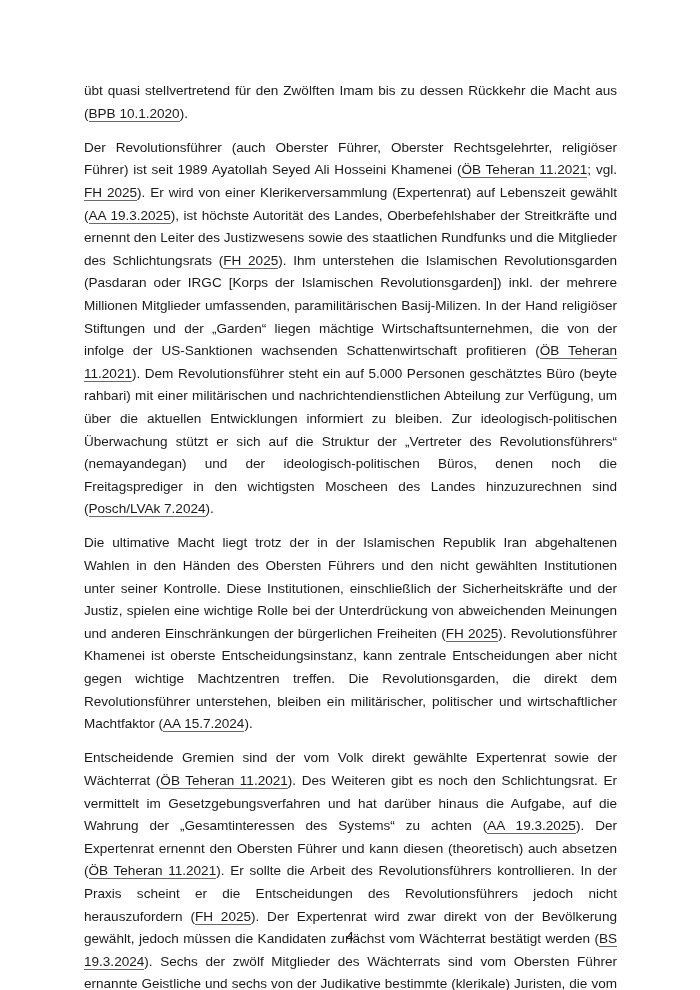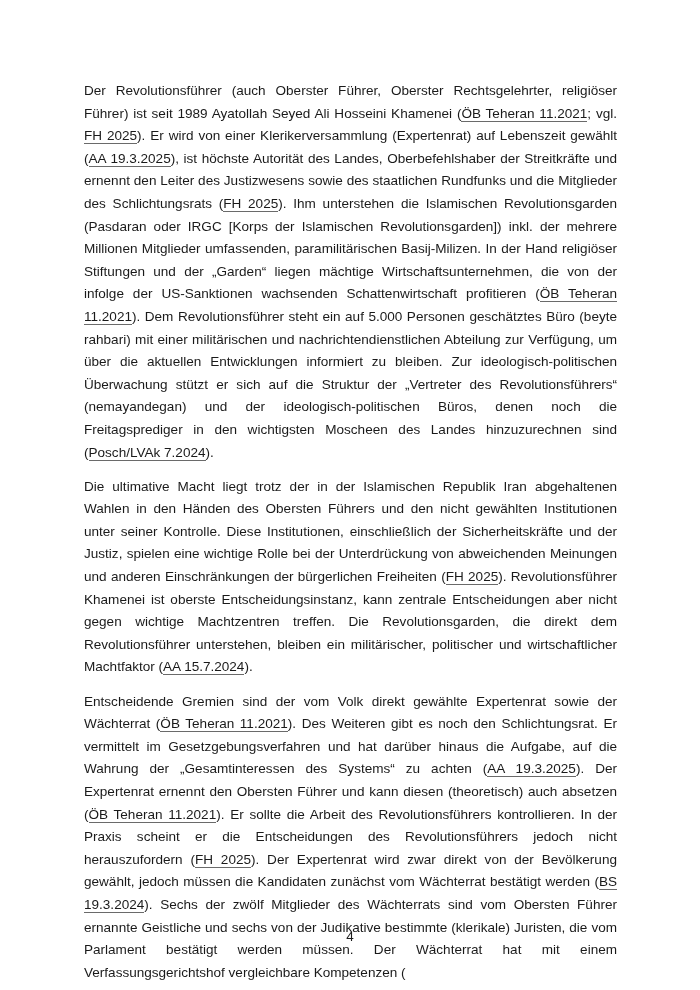--- a/index.html
+++ b/index.html
@@ -17,17 +17,18 @@
   }
   .pagenum {
     position: absolute; left: 0; width: 700px; top: 929px; text-align: center;
     font-family: "Liberation Sans", sans-serif; font-size: 13.5px; color: #1a1a1a;
   }
 </style>
 </head>
 <body>
 
 <div class="page" id="page">
+    <p class="para"><span>übt quasi stellvertretend für den Zwölften Imam bis zu dessen Rückkehr die Macht aus (</span><a class="ref">BPB 10.1.2020</a><span>).</span></p>
     <p class="para"><span>Der Revolutionsführer (auch Oberster Führer, Oberster Rechtsgelehrter, religiöser Führer) ist seit 1989 Ayatollah Seyed Ali Hosseini Khamenei (</span><a class="ref">ÖB Teheran 11.2021</a><span>; vgl. </span><a class="ref">FH 2025</a><span>). Er wird von einer Klerikerversammlung (Expertenrat) auf Lebenszeit gewählt (</span><a class="ref">AA 19.3.2025</a><span>), ist höchste Autorität des Landes, Oberbefehlshaber der Streitkräfte und ernennt den Leiter des Justizwe­sens sowie des staatlichen Rundfunks und die Mitglieder des Schlichtungsrats (</span><a class="ref">FH 2025</a><span>). Ihm unterstehen die Islamischen Revolutionsgarden (Pasdaran oder IRGC [Korps der Islamischen Revolutionsgarden]) inkl. der mehrere Millionen Mitglieder umfassenden, paramilitärischen Ba­sij-Milizen. In der Hand religiöser Stiftungen und der „Garden“ liegen mächtige Wirtschaftsunter­nehmen, die von der infolge der US-Sanktionen wachsenden Schattenwirtschaft profitieren (</span><a class="ref">ÖB Teheran 11.2021</a><span>). Dem Revolutionsführer steht ein auf 5.000 Personen geschätztes Büro (beyt­e rahbari) mit einer militärischen und nachrichtendienstlichen Abteilung zur Verfügung, um über die aktuellen Entwicklungen informiert zu bleiben. Zur ideologisch-politischen Überwachung stützt er sich auf die Struktur der „Vertreter des Revolutionsführers“ (nemayandegan) und der ideologisch-politischen Büros, denen noch die Freitagsprediger in den wichtigsten Moscheen des Landes hinzuzurechnen sind (</span><a class="ref">Posch/LVAk 7.2024</a><span>).</span></p>
     <p class="para"><span>Die ultimative Macht liegt trotz der in der Islamischen Republik Iran abgehaltenen Wahlen in den Händen des Obersten Führers und den nicht gewählten Institutionen unter seiner Kontrolle. Die­se Institutionen, einschließlich der Sicherheitskräfte und der Justiz, spielen eine wichtige Rolle bei der Unterdrückung von abweichenden Meinungen und anderen Einschränkungen der bür­gerlichen Freiheiten (</span><a class="ref">FH 2025</a><span>). Revolutionsführer Khamenei ist oberste Entscheidungsinstanz, kann zentrale Entscheidungen aber nicht gegen wichtige Machtzentren treffen. Die Revoluti­onsgarden, die direkt dem Revolutionsführer unterstehen, bleiben ein militärischer, politischer und wirtschaftlicher Machtfaktor (</span><a class="ref">AA 15.7.2024</a><span>).</span></p>
     <p class="para"><span>Entscheidende Gremien sind der vom Volk direkt gewählte Expertenrat sowie der Wächterrat (</span><a class="ref">ÖB Teheran 11.2021</a><span>). Des Weiteren gibt es noch den Schlichtungsrat. Er vermittelt im Gesetz­gebungsverfahren und hat darüber hinaus die Aufgabe, auf die Wahrung der „Gesamtinteressen des Systems“ zu achten (</span><a class="ref">AA 19.3.2025</a><span>). Der Expertenrat ernennt den Obersten Führer und kann diesen (theoretisch) auch absetzen (</span><a class="ref">ÖB Teheran 11.2021</a><span>). Er sollte die Arbeit des Revo­lutionsführers kontrollieren. In der Praxis scheint er die Entscheidungen des Revolutionsführers jedoch nicht herauszufordern (</span><a class="ref">FH 2025</a><span>). Der Expertenrat wird zwar direkt von der Bevölke­rung gewählt, jedoch müssen die Kandidaten zunächst vom Wächterrat bestätigt werden (</span><a class="ref">BS 19.3.2024</a><span>). Sechs der zwölf Mitglieder des Wächterrats sind vom Obersten Führer ernannte Geistliche und sechs von der Judikative bestimmte (klerikale) Juristen, die vom Parlament be­stätigt werden müssen. Der Wächterrat hat mit einem Verfassungsgerichtshof vergleichbare Kompetenzen (</span></p>
   </div>
 <div class="pagenum">4</div>
 
 </body></html>

